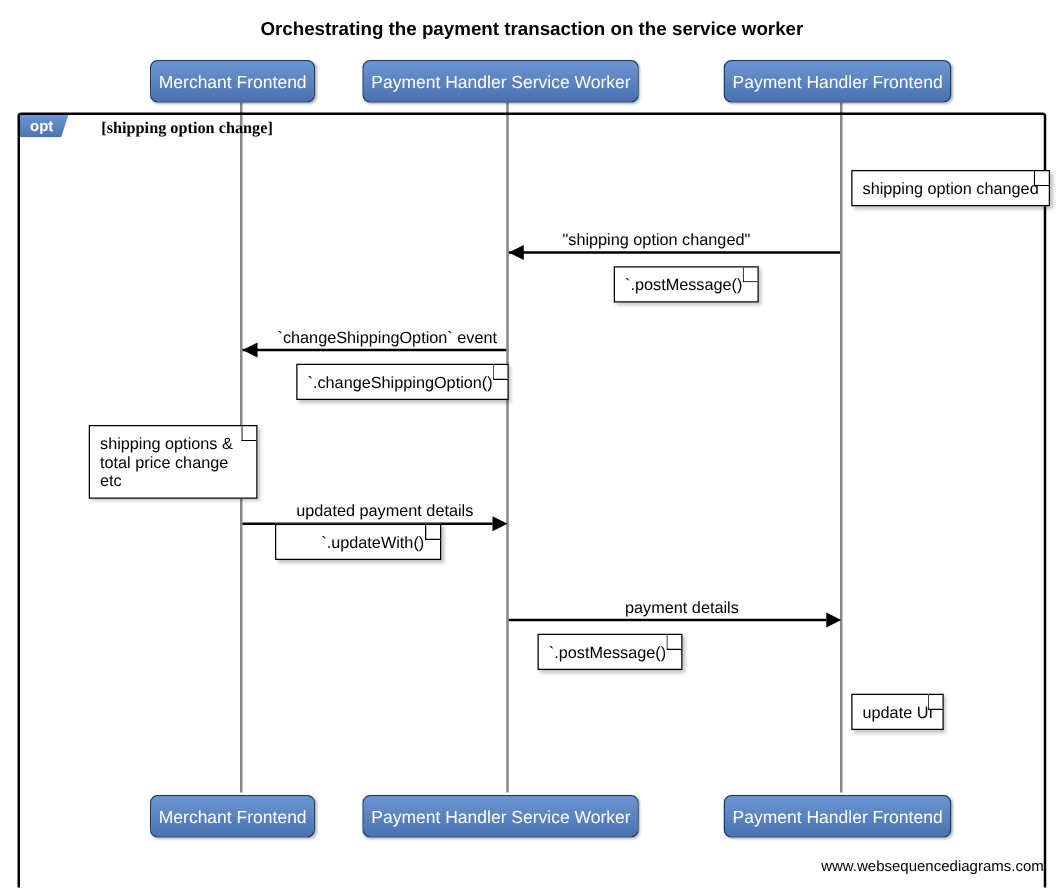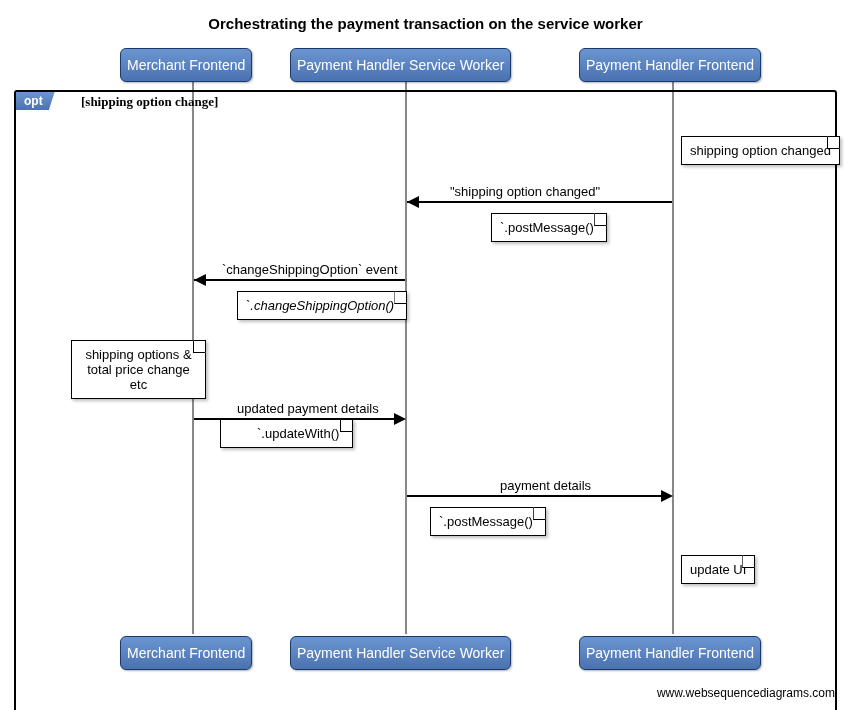--- a/index.html
+++ b/index.html
@@ -93,21 +93,20 @@
     font-size: 13px;
     white-space: nowrap;
   }
   .note {
     position: absolute;
     background: #fff;
     border: 1px solid #000;
     padding: 6px 8px;
     font-size: 13px;
     box-shadow: 2px 2px 3px rgba(0,0,0,0.25);
-    text-align: center;
   }
   .note::before {
     content: "";
     position: absolute;
     top: -1px;
     right: -1px;
     width: 12px;
     height: 12px;
     background: #fff;
     border-left: 1px solid #000;
@@ -158,21 +157,21 @@
 <div class="msg-label" style="left:450px; top:184px;">"shipping option changed"</div>
 <div class="arrow-line" style="left:407px; top:201px; width:265px;"></div>
 <div class="arrow-head-left" style="left:407px; top:196px;"></div>
 
 <div class="note" style="left:491px; top:213px;">`.postMessage()`</div>
 
 <div class="msg-label" style="left:222px; top:262px;">`changeShippingOption` event</div>
 <div class="arrow-line" style="left:194px; top:279px; width:211px;"></div>
 <div class="arrow-head-left" style="left:194px; top:274px;"></div>
 
-<div class="note" style="left:237px; top:291px;font-style:italic;">`.changeShippingOption()`</div>
+<div class="note" style="left:237px; top:291px;">`.changeShippingOption()`</div>
 
 <div class="note" style="left:59px; top:340px; width:135px;margin-left:12px;">shipping options &amp; total price change etc</div>
 
 <div class="msg-label" style="left:237px; top:401px;">updated payment details</div>
 <div class="arrow-line" style="left:194px; top:418px; width:200px;"></div>
 <div class="arrow-head-right" style="left:394px; top:413px;"></div>
 
 <div class="note" style="left:220px; top:419px;padding-left:36px;">`.updateWith()`</div>
 
 <div class="msg-label" style="left:500px; top:478px;">payment details</div>

